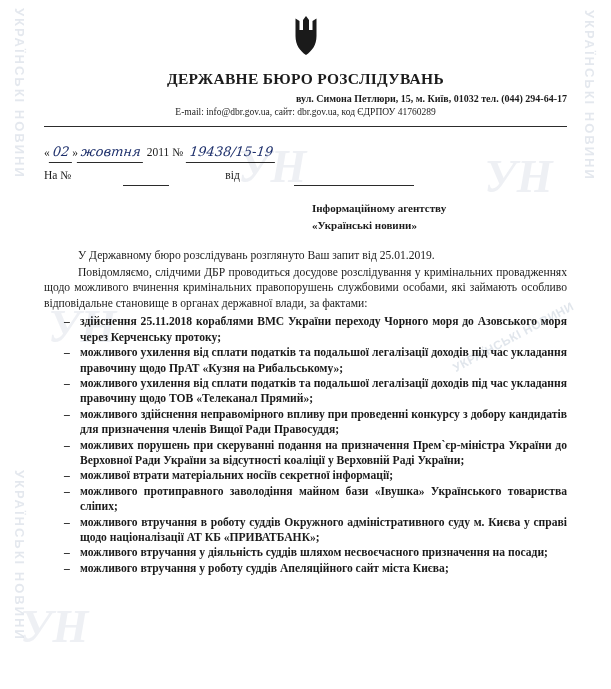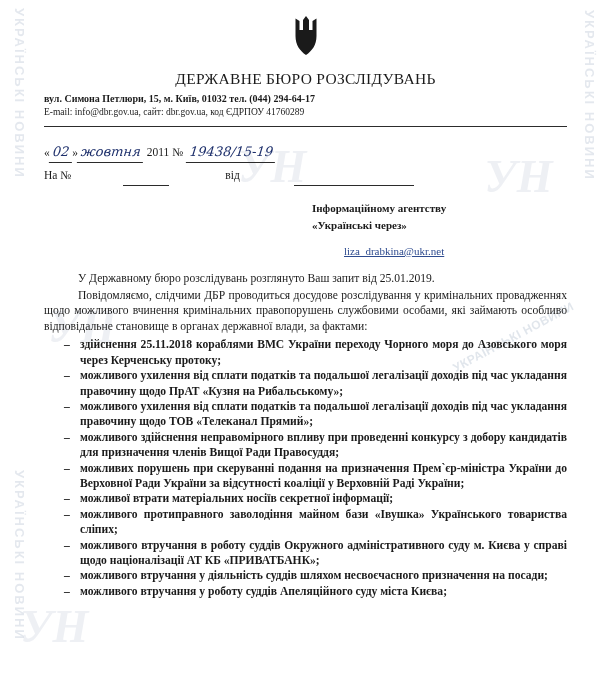--- a/index.html
+++ b/index.html
@@ -62,34 +62,34 @@
     height: 52px;
   }
   .emblem {
     display: inline-block;
   }
 
   
   .org-title {
     text-align: center;
     font-size: 15.5px;
-    font-weight: normal;
+    font-weight: bold;
     letter-spacing: 0.3px;
     margin-top: 4px;
     font-family: "Liberation Serif", serif;
   }
   .org-addr {
-    text-align: left;
+    text-align: right;
     font-size: 10px;
     font-weight: bold;
     margin-top: 5px;
     font-family: "Liberation Serif", serif;
   }
   .org-contact {
-    text-align: left;
+    text-align: center;
     font-size: 9.5px;
     margin-top: 3px;
     font-family: "Liberation Serif", serif;
   }
   .rule {
     border: none;
     border-top: 1px solid #2c2c2c;
     margin: 9px 0 0 0;
     height: 0;
   }
@@ -214,35 +214,34 @@
     <div class="numline" style="margin-top:2px;gap:48px;">
       <span>На №</span>
       <span class="ul" style="width:46px; margin:0 8px 0 4px;"></span>
       <span>від</span>
       <span class="ul" style="width:120px; margin-left:6px;"></span>
     </div>
   </div>
 
   <div class="addressee">
     <div>Інформаційному агентству</div>
-    <div>«Українські через»</div>
-  </div>
-  <div class="email">liza_drabkina@ukr.net</div>
+    <div>«Українські новини»</div>
+  </div>
 
   <div class="body-text">
     <p>У Державному бюро розслідувань розглянуто Ваш запит від 25.01.2019.</p>
     <p>Повідомляємо, слідчими ДБР проводиться досудове розслідування у кримінальних провадженнях щодо можливого вчинення кримінальних правопорушень службовими особами, які займають особливо відповідальне становище в органах державної влади, за фактами:</p>
 
     <ul class="items">
       <li>здійснення 25.11.2018 кораблями ВМС України переходу Чорного моря до Азовського моря через Керченську протоку;</li>
       <li>можливого ухилення від сплати податків та подальшої легалізації доходів під час укладання правочину щодо ПрАТ «Кузня на Рибальському»;</li>
       <li>можливого ухилення від сплати податків та подальшої легалізації доходів під час укладання правочину щодо ТОВ «Телеканал Прямий»;</li>
       <li>можливого здійснення неправомірного впливу при проведенні конкурсу з добору кандидатів для призначення членів Вищої Ради Правосуддя;</li>
       <li>можливих порушень при скеруванні подання на призначення Прем`єр-міністра України до Верховної Ради України за відсутності коаліції у Верховній Раді України;</li>
       <li>можливої втрати матеріальних носіїв секретної інформації;</li>
       <li>можливого протиправного заволодіння майном бази «Івушка» Українського товариства сліпих;</li>
       <li>можливого втручання в роботу суддів Окружного адміністративного суду м. Києва у справі щодо націоналізації АТ КБ «ПРИВАТБАНК»;</li>
       <li>можливого втручання у діяльність суддів шляхом несвоєчасного призначення на посади;</li>
-      <li>можливого втручання у роботу суддів Апеляційного суду міста Києва;</li>
+      <li>можливого втручання у роботу суддів Апеляційного сайт міста Києва;</li>
     </ul>
   </div>
 
 </div>
 
 </body></html>

